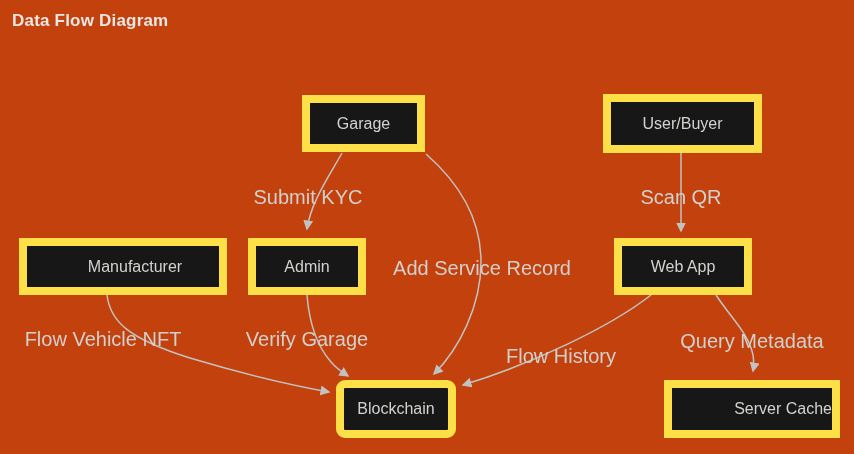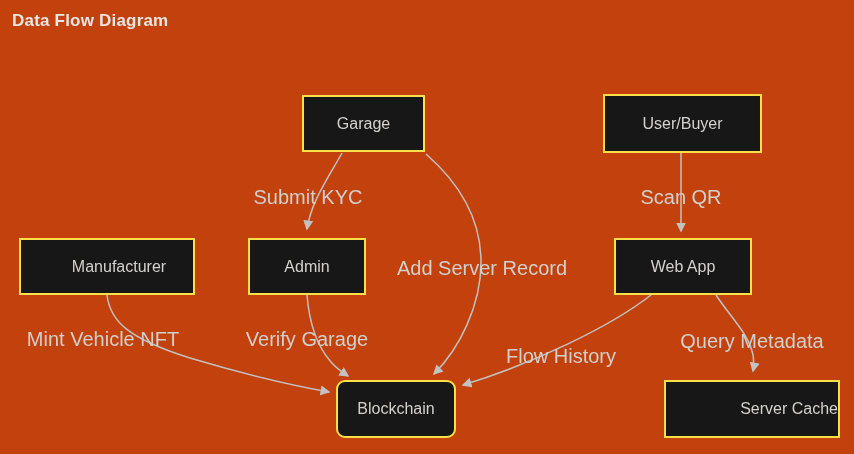--- a/index.html
+++ b/index.html
@@ -32,21 +32,21 @@
     height: 454px;
   }
   .edges-svg path.edge {
     fill: none;
     stroke: #c2c2c2;
     stroke-width: 1.5;
   }
   .node {
     position: absolute;
     background: #171717;
-    border: 2px solid #fde047;
+    border: 8px solid #fde047;
     box-sizing: border-box;
     display: flex;
     align-items: center;
     justify-content: center;
     color: #d4d2cf;
     font-size: 16px;
     white-space: nowrap;
   }
   .node.rounded {
     border-radius: 9px;
@@ -54,21 +54,21 @@
   .edge-label {
     position: absolute;
     transform: translate(-50%, -50%);
     color: #d2d0cd;
     font-size: 20px;
     white-space: nowrap;
   }
   
   .n-garage       { left: 302px; top: 95px;  width: 123px; height: 57px; }
   .n-user-buyer   { left: 603px; top: 94px;  width: 159px; height: 59px; }
-  .n-manufacturer { left: 19px;  top: 238px; width: 176px; height: 57px; padding-left: 24px; }
+  .n-manufacturer { left: 19px;  top: 238px; width: 208px; height: 57px; padding-left: 24px; }
   .n-admin        { left: 248px; top: 238px; width: 118px; height: 57px; }
   .n-web-app      { left: 614px; top: 238px; width: 138px; height: 57px; justify-content: center; }
   .n-blockchain   { left: 336px; top: 380px; width: 120px; height: 58px; }
   .n-server-cache { left: 664px; top: 380px; width: 176px; height: 58px; justify-content: flex-end; }
   
   .l-submit-kyc         { left: 308px; top: 197px; }
   .l-scan-qr            { left: 681px; top: 197px; }
   .l-add-service-record { left: 482px; top: 268px; }
   .l-mint-vehicle-nft   { left: 103px; top: 339px; }
   .l-verify-garage      { left: 307px; top: 339px; }
@@ -114,19 +114,19 @@
   </div>
   <div class="node rounded n-blockchain">
     <span>Blockchain</span>
   </div>
   <div class="node n-server-cache">
     <span>Server Cache</span>
   </div>
 
   <div class="edge-label l-submit-kyc">Submit KYC</div>
   <div class="edge-label l-scan-qr">Scan QR</div>
-  <div class="edge-label l-add-service-record">Add Server Record</div>
-  <div class="edge-label l-mint-vehicle-nft">Mint Vehicle NFT</div>
+  <div class="edge-label l-add-service-record">Add Service Record</div>
+  <div class="edge-label l-mint-vehicle-nft">Flow Vehicle NFT</div>
   <div class="edge-label l-verify-garage">Verify Garage</div>
   <div class="edge-label l-query-history">Flow History</div>
   <div class="edge-label l-query-metadata">Query Metadata</div>
 
 </div>
 
 </body></html>

